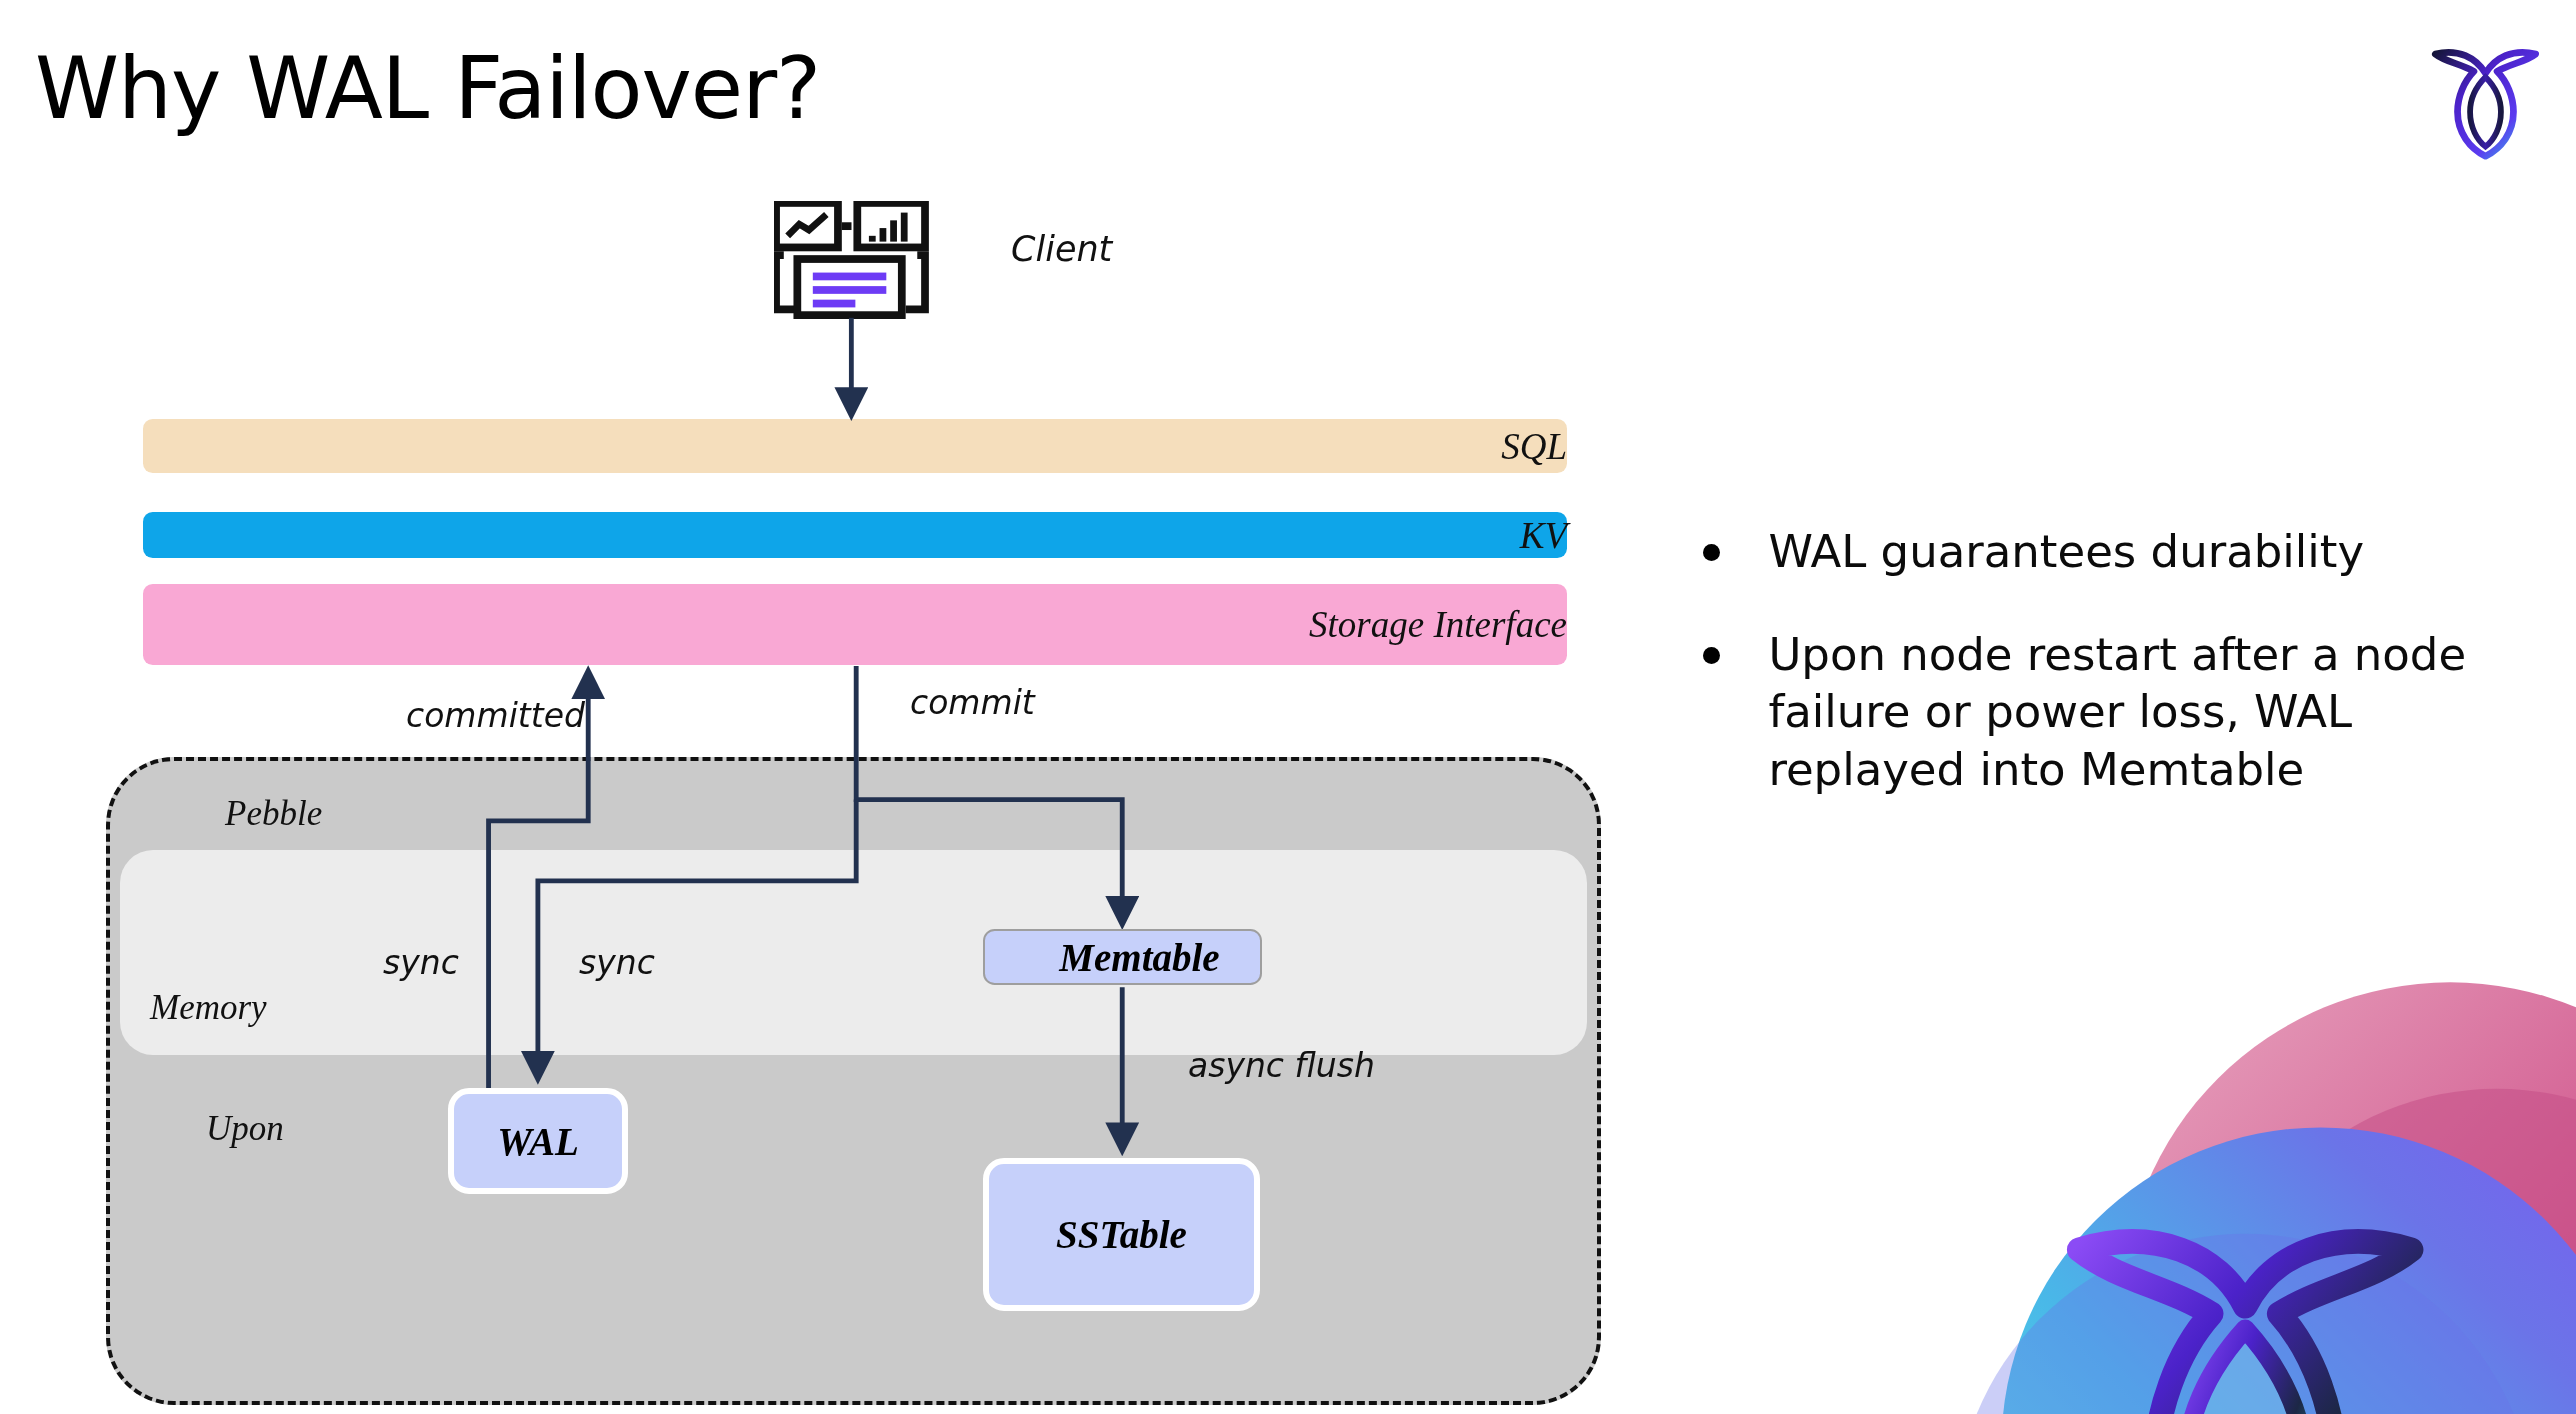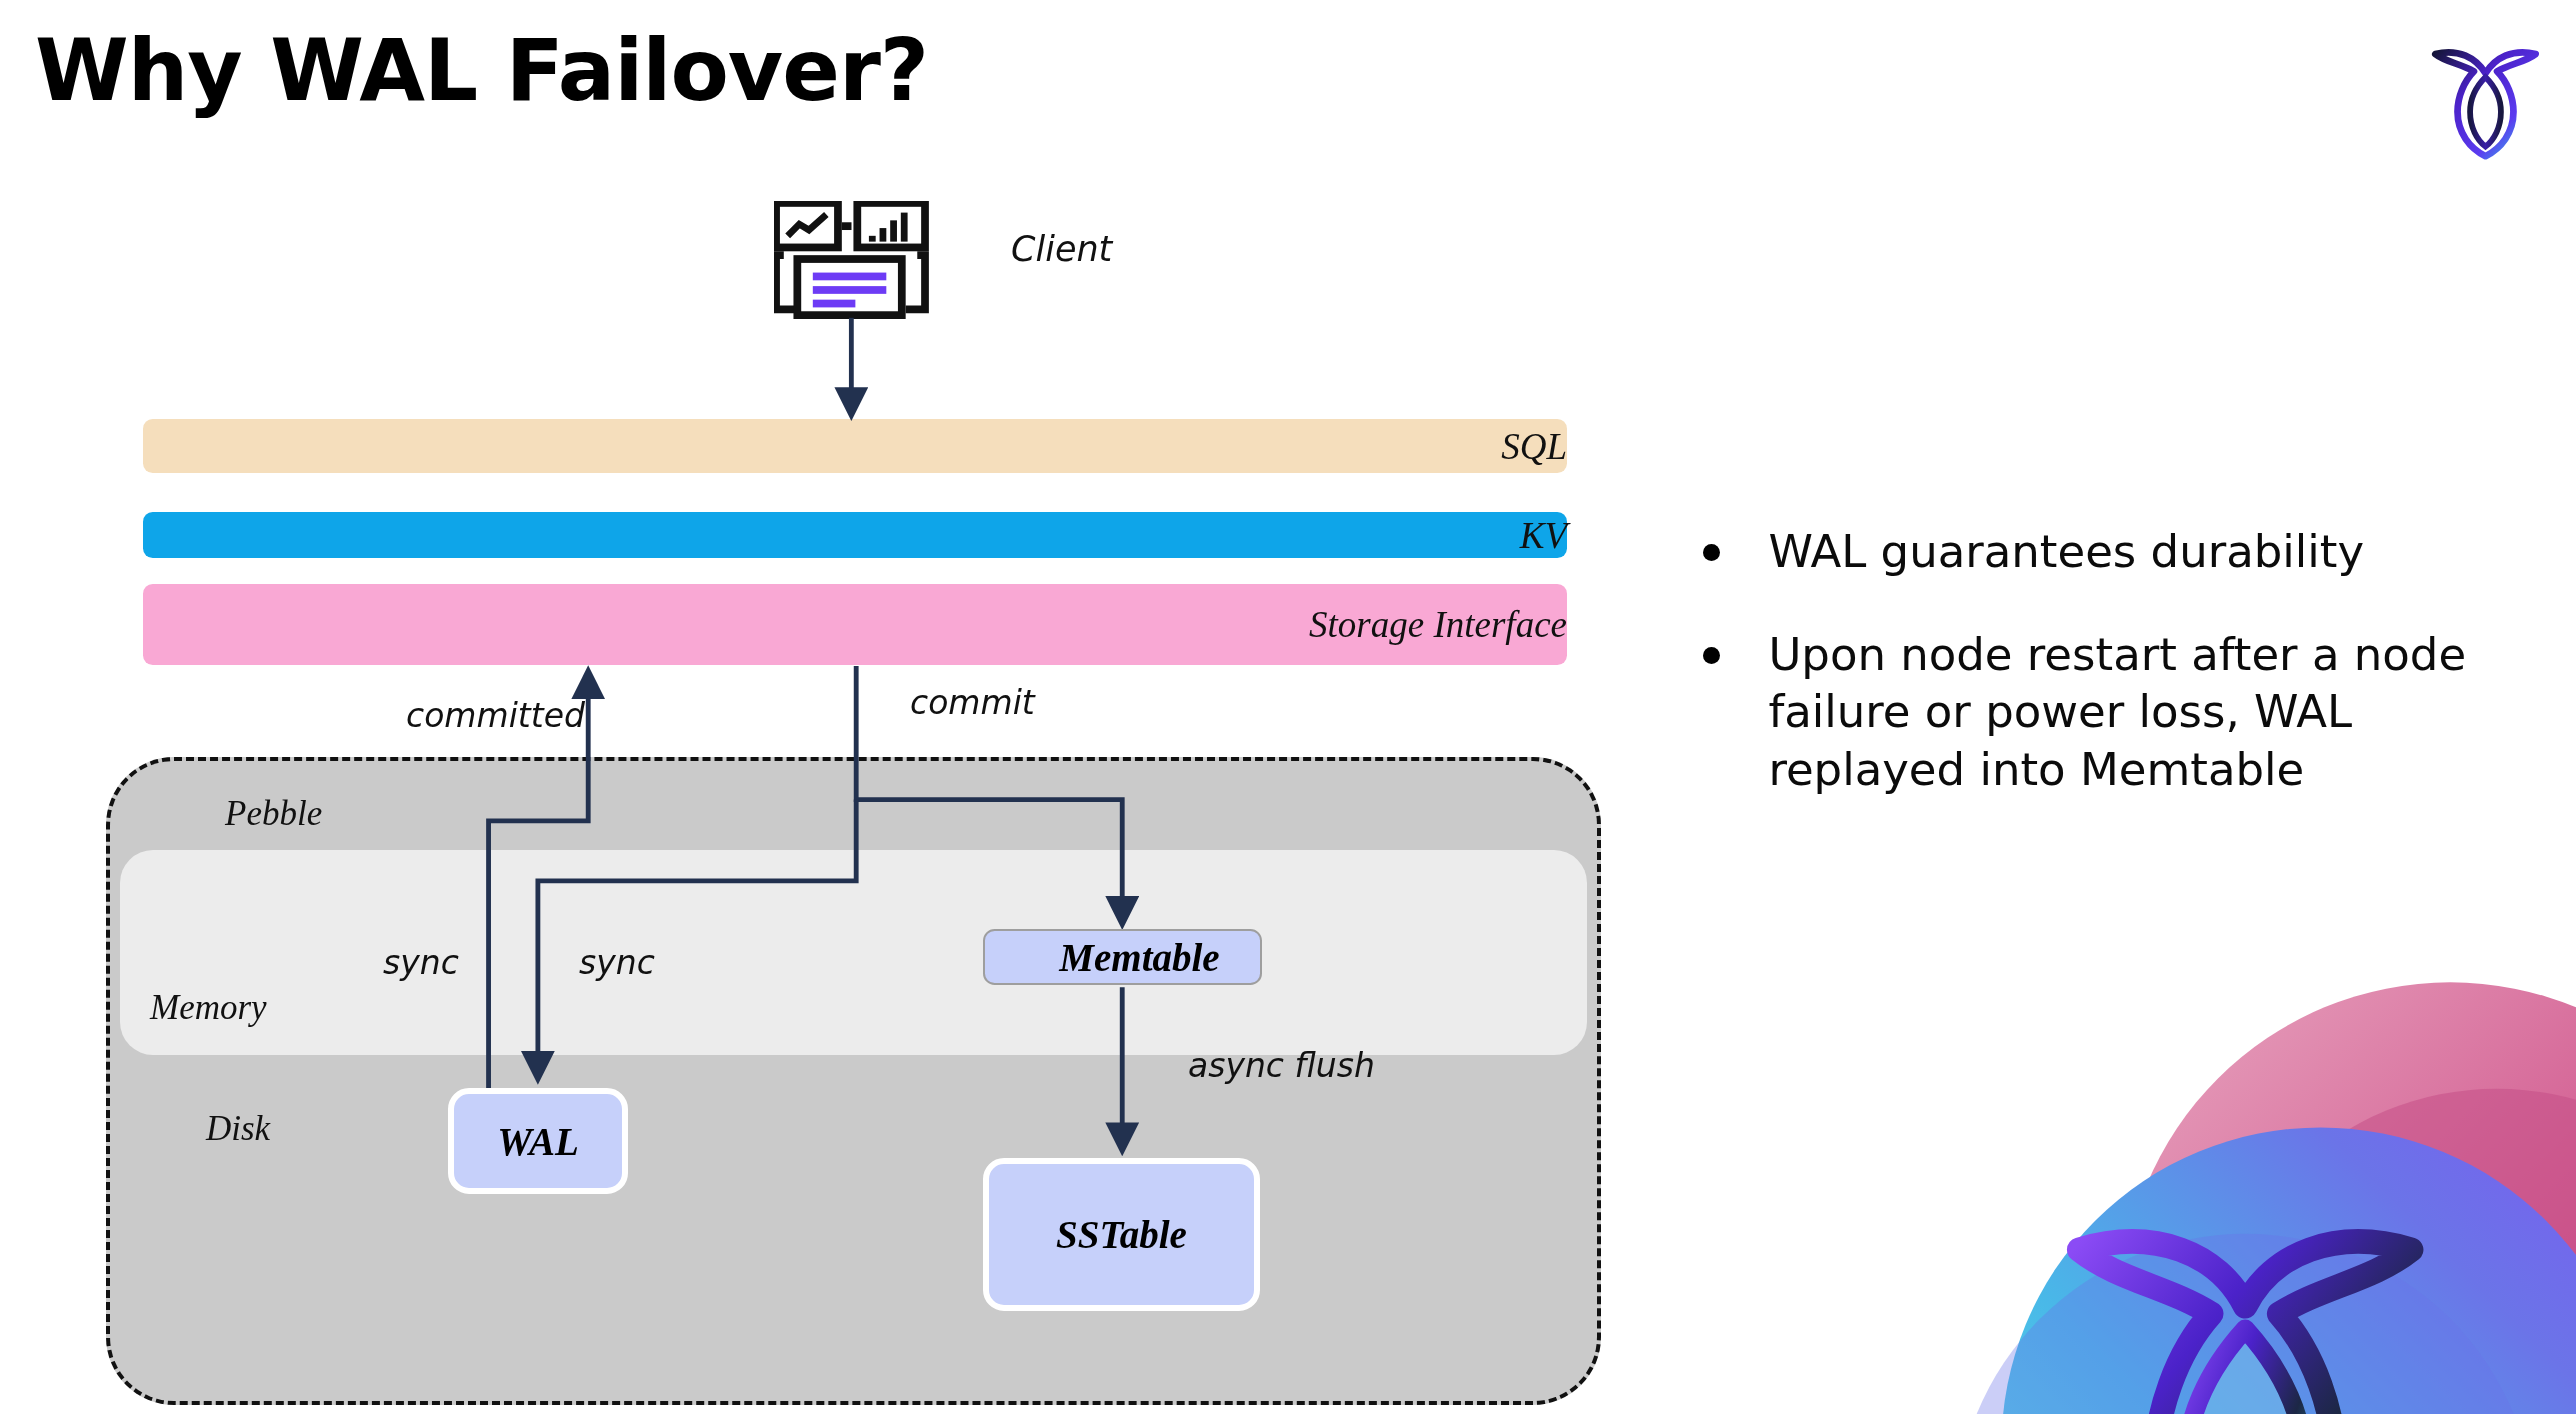--- a/index.html
+++ b/index.html
@@ -7,23 +7,23 @@
     width:2576px;height:1415px;
     background:#ffffff;
     font-family:"Liberation Sans", sans-serif;
     overflow:hidden;
     position:relative;
   }
   .slide{position:absolute;inset:0;overflow:hidden;}
 
   
   #slide-title{
-    position:absolute;left:35px;top:21px;
-    font-family:"DejaVu Sans", sans-serif;
-    font-weight:700;
+    position:absolute;left:35px;top:39px;
+    font-family:"DejaVu Sans", sans-serif;
+    font-weight:400;
     font-size:85px;
     letter-spacing:-1px;
     color:#000000;
     white-space:nowrap;
   }
 
   
   #brand-logo{position:absolute;left:2418px;top:27px;width:135px;height:135px;}
 
   
@@ -229,21 +229,21 @@
     </div>
     <div class="layer-bar" id="layer-storage">
       <span>Storage Interface</span>
     </div>
 
     <div id="pebble-box"></div>
     <div id="memory-box"></div>
 
     <div class="zone-label" id="label-pebble">Pebble</div>
     <div class="zone-label" id="label-memory">Memory</div>
-    <div class="zone-label" id="label-disk">Disk</div>
+    <div class="zone-label" id="label-disk">Upon</div>
 
     <svg id="edges-svg" viewBox="0 0 1720 1462">
       <defs>
         <marker id="arrow" viewBox="0 0 12 12" refX="9" refY="6" markerWidth="7" markerHeight="7" orient="auto-start-reverse">
           <path d="M0 0 L12 6 L0 12 z" fill="#22314F"></path>
         </marker>
       </defs>
       <g stroke="#22314F" stroke-width="5" fill="none">
 
         <path d="M880 322 L880 420" marker-end="url(#arrow)"></path>

